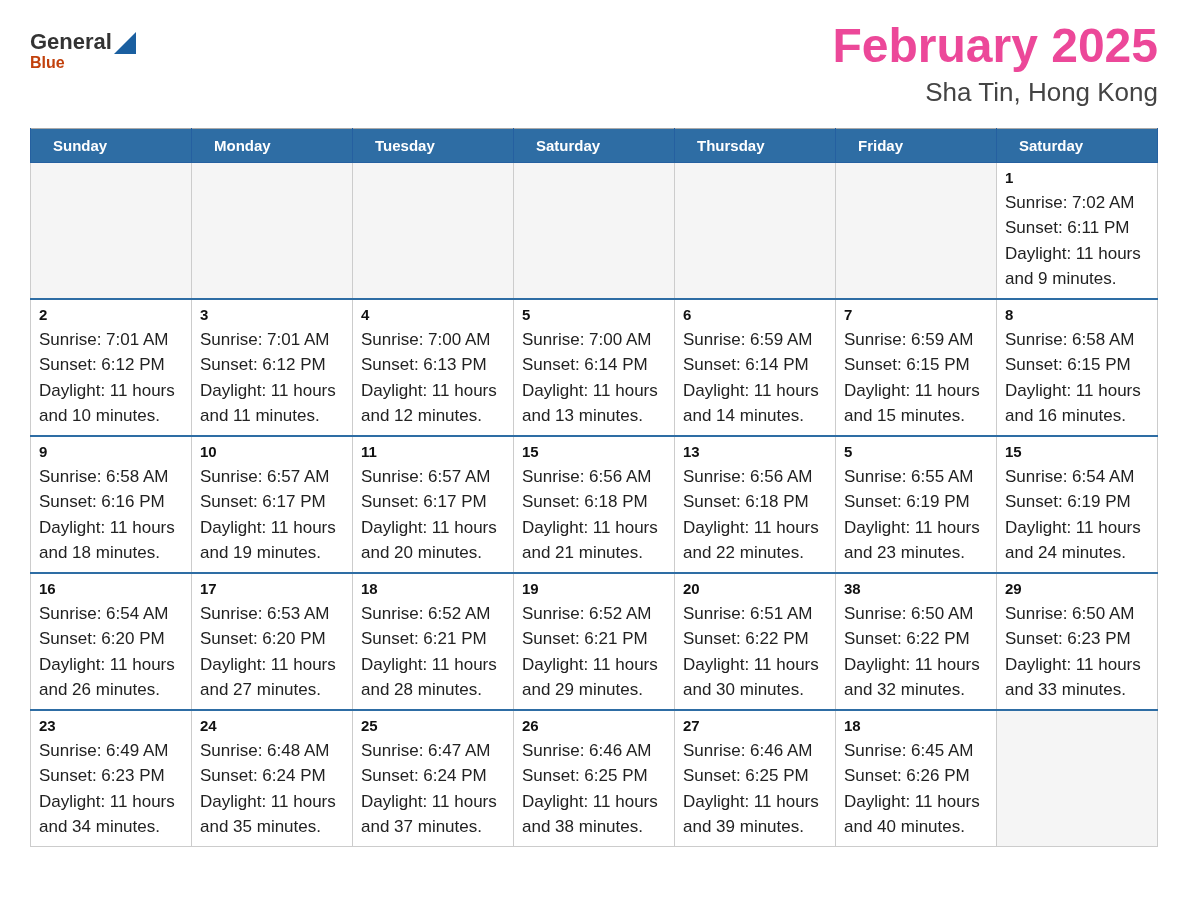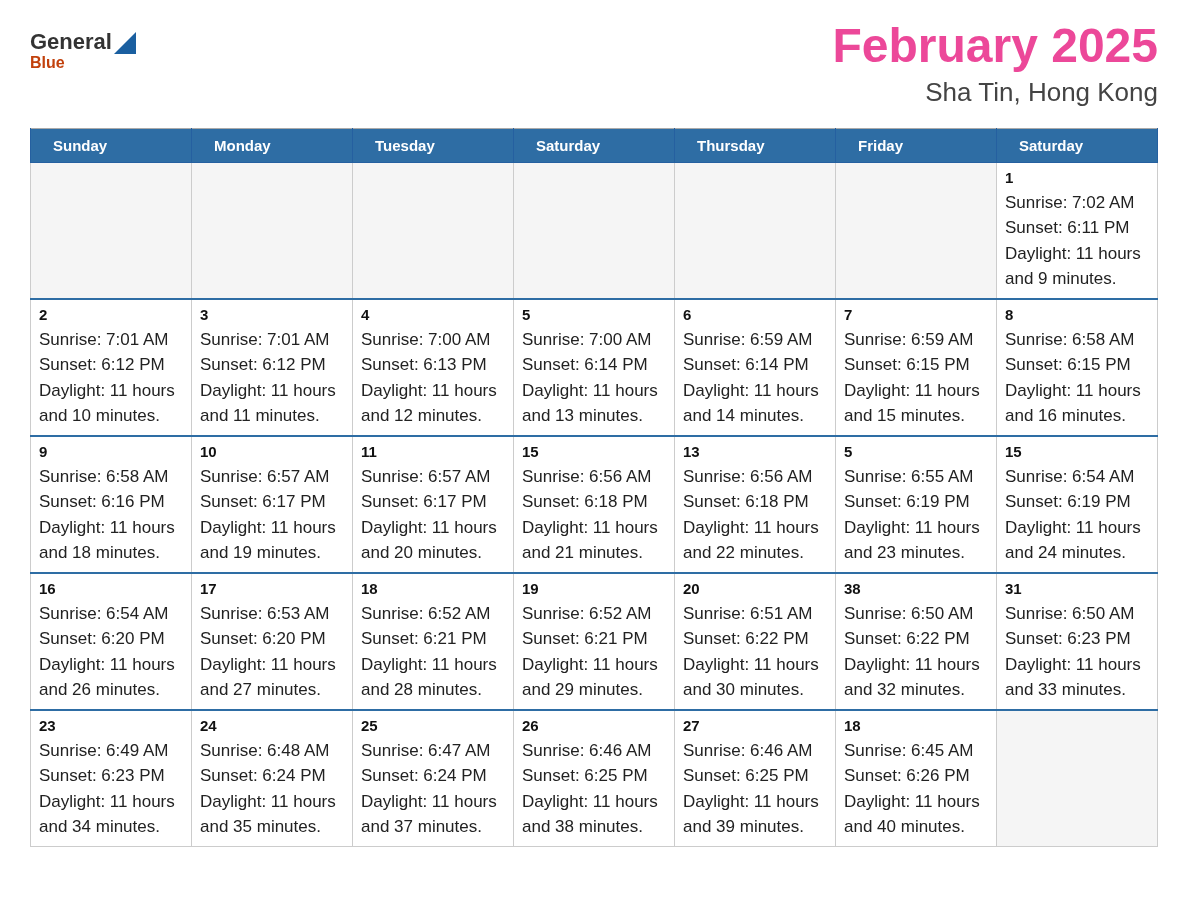--- a/index.html
+++ b/index.html
@@ -215,21 +215,21 @@
         </td>
         <td>
           <div class="day-number">20</div>
           <div class="day-info">Sunrise: 6:51 AM<br>Sunset: 6:22 PM<br>Daylight: 11 hours and 30 minutes.</div>
         </td>
         <td>
           <div class="day-number">38</div>
           <div class="day-info">Sunrise: 6:50 AM<br>Sunset: 6:22 PM<br>Daylight: 11 hours and 32 minutes.</div>
         </td>
         <td>
-          <div class="day-number">31</div>
+          <div class="day-number">29</div>
           <div class="day-info">Sunrise: 6:50 AM<br>Sunset: 6:23 PM<br>Daylight: 11 hours and 33 minutes.</div>
         </td>
       </tr>
       <tr>
         <td>
           <div class="day-number">23</div>
           <div class="day-info">Sunrise: 6:49 AM<br>Sunset: 6:23 PM<br>Daylight: 11 hours and 34 minutes.</div>
         </td>
         <td>
           <div class="day-number">24</div>

